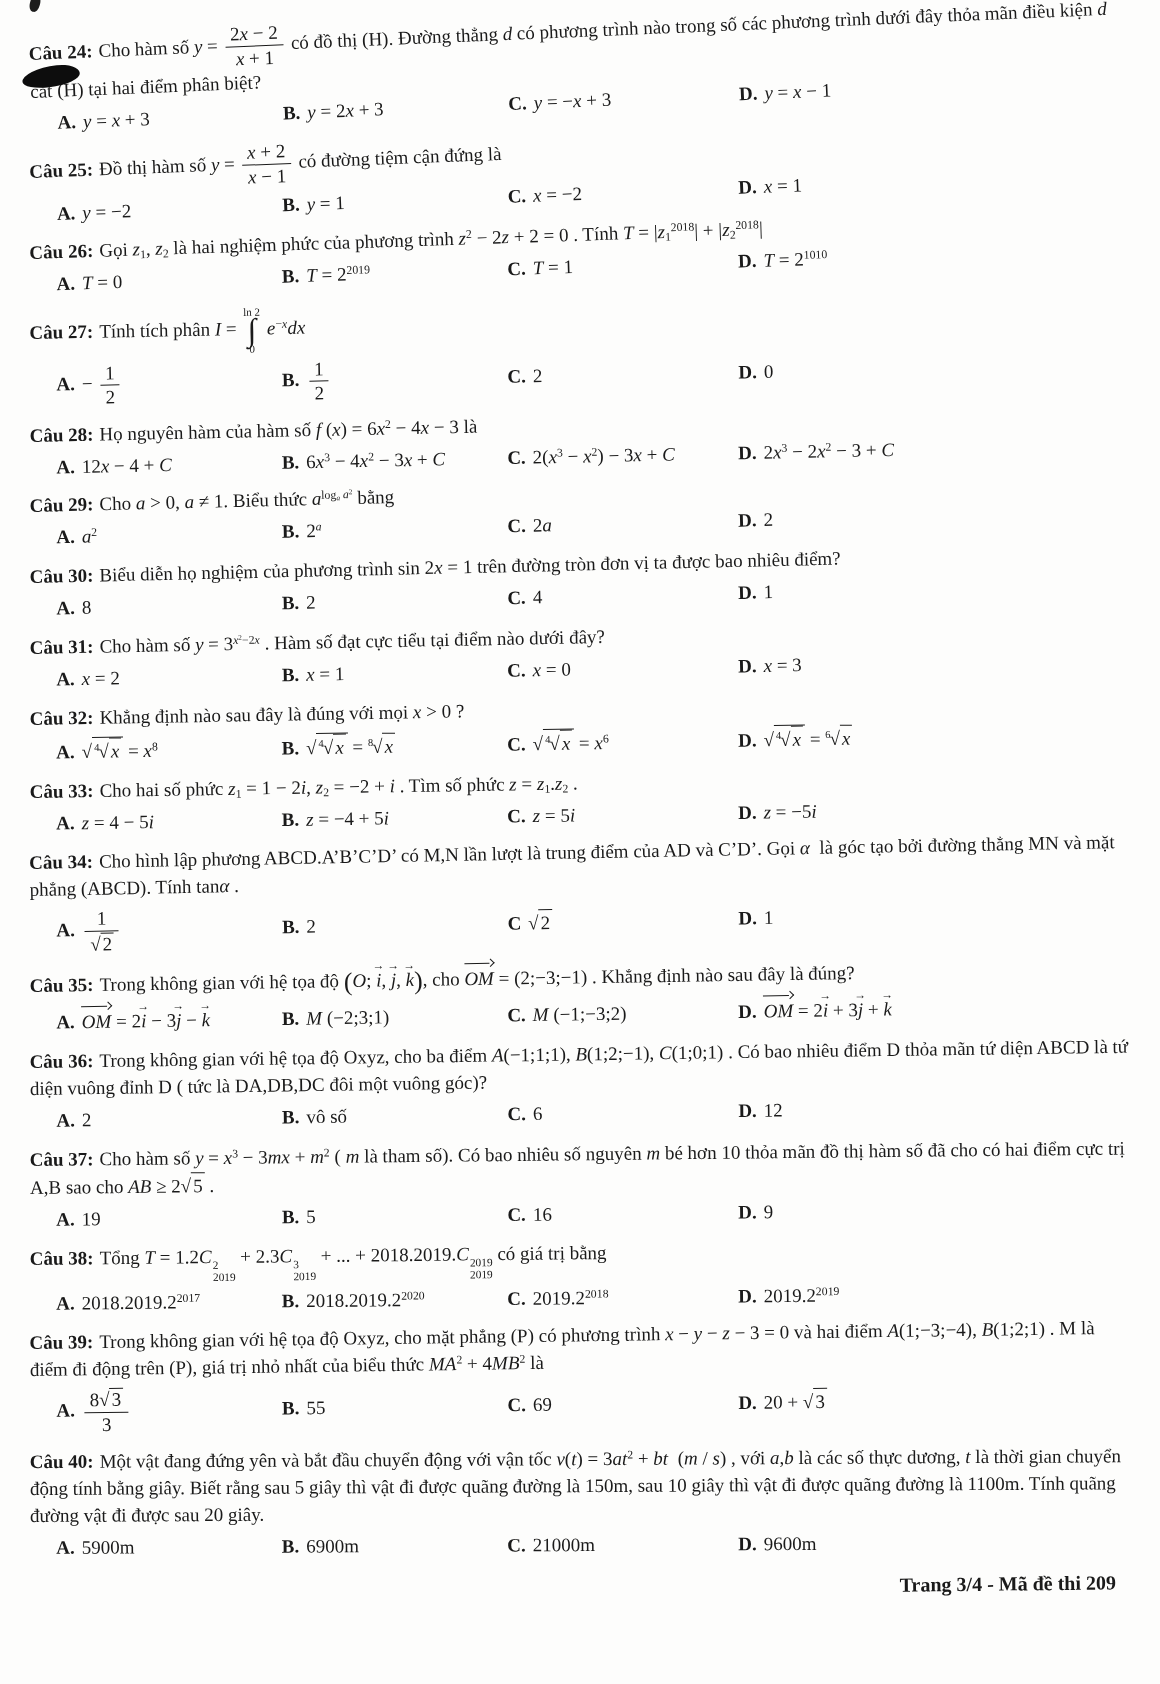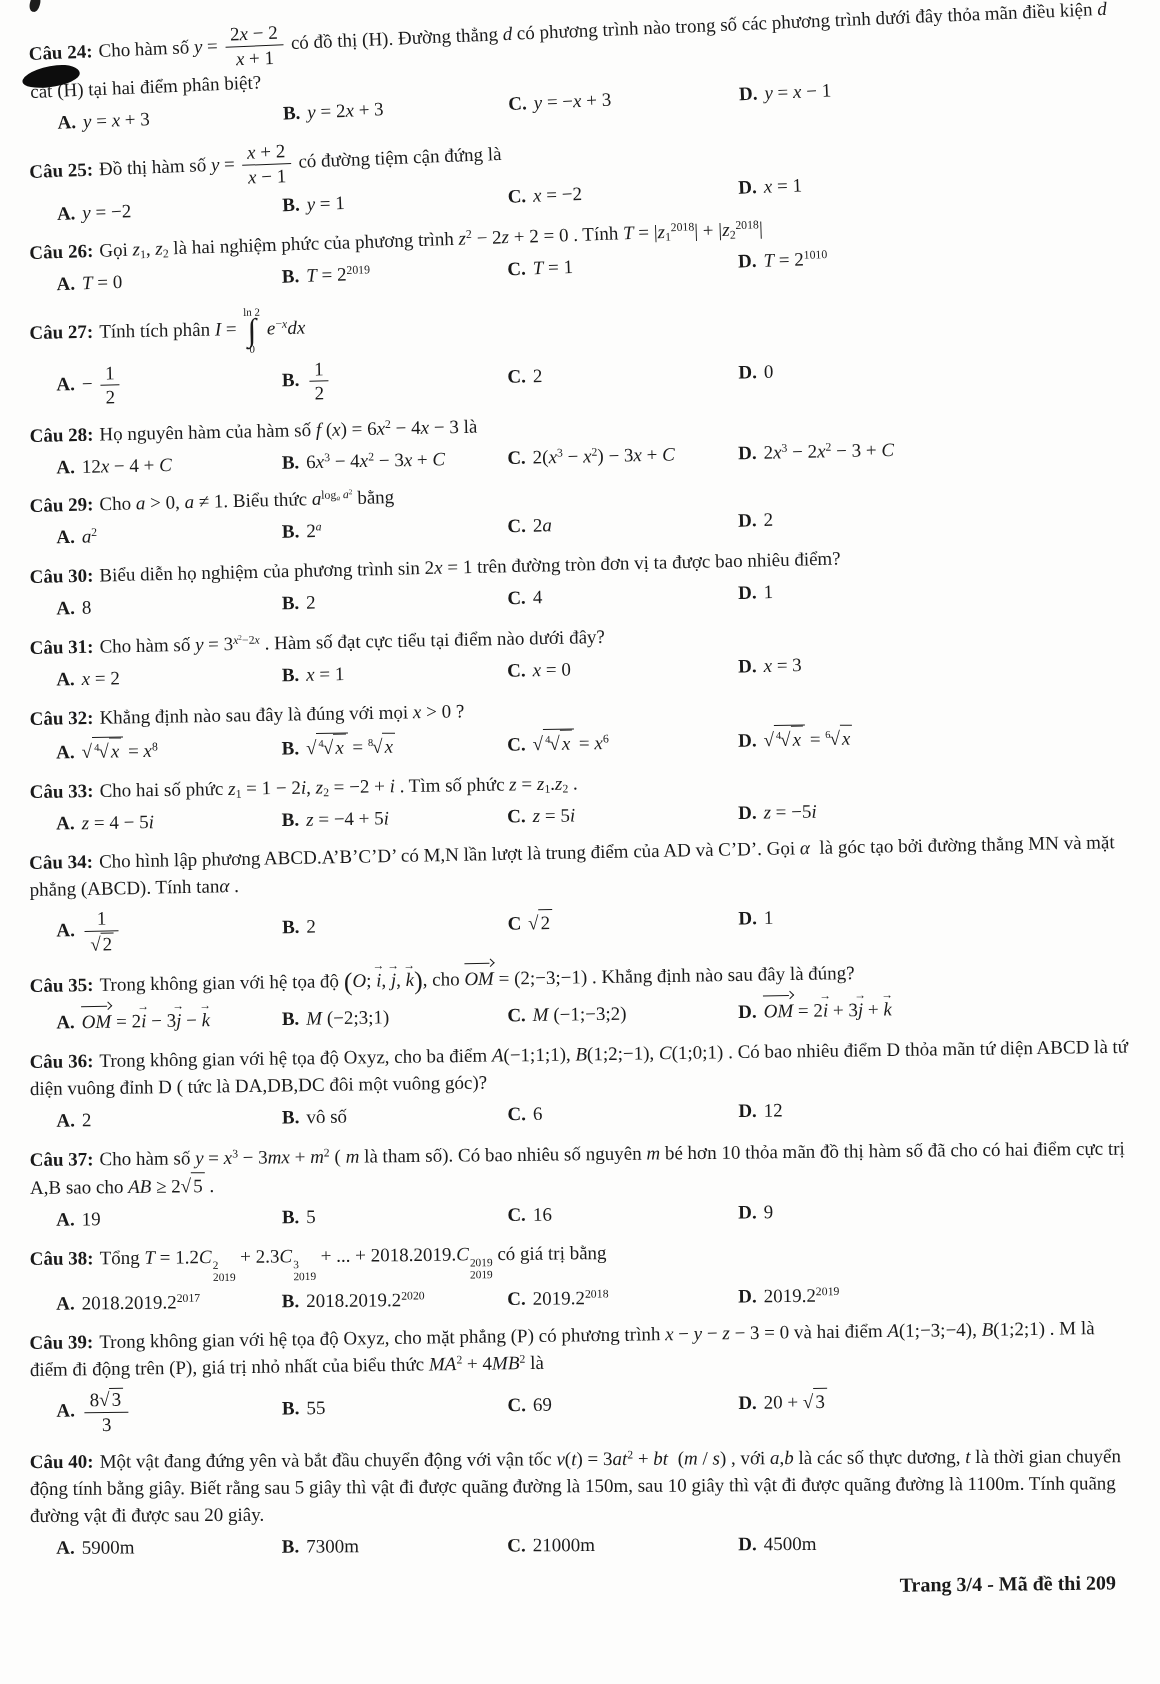--- a/index.html
+++ b/index.html
@@ -246,22 +246,22 @@
           <span class="opt"><b class="olabel">B.</b><span class="obody">55</span></span>
           <span class="opt"><b class="olabel">C.</b><span class="obody">69</span></span>
           <span class="opt"><b class="olabel">D.</b><span class="obody">20 + <span class="rt"><span class="rsign">√</span><span class="rbar">3</span></span></span></span>
         </div>
   </div>
 
   <div class="q q40">
     <p class="stem"><b class="qlabel">Câu 40:</b><span>Một vật đang đứng yên và bắt đầu chuyển động với vận tốc <i>v</i>(<i>t</i>) = 3<i>at</i><sup>2</sup> + <i>bt</i>&nbsp; (<i>m</i> / <i>s</i>) , với <i>a</i>,<i>b</i> là các số thực dương, <i>t</i> là thời gian chuyển động tính bằng giây. Biết rằng sau 5 giây thì vật đi được quãng đường là 150m, sau 10 giây thì vật đi được quãng đường là 1100m. Tính quãng đường vật đi được sau 20 giây.</span></p>
     <div class="opts">
           <span class="opt"><b class="olabel">A.</b><span class="obody">5900m</span></span>
-          <span class="opt"><b class="olabel">B.</b><span class="obody">7300m</span></span>
+          <span class="opt"><b class="olabel">B.</b><span class="obody">6900m</span></span>
           <span class="opt"><b class="olabel">C.</b><span class="obody">21000m</span></span>
-          <span class="opt"><b class="olabel">D.</b><span class="obody">4500m</span></span>
+          <span class="opt"><b class="olabel">D.</b><span class="obody">9600m</span></span>
         </div>
   </div>
 </div>
   <div id="footer">Trang 3/4 - Mã đề thi 209</div>
   <div class="blot1"></div>
   <div class="blot2"></div>
 </div>
 
 </body></html>

